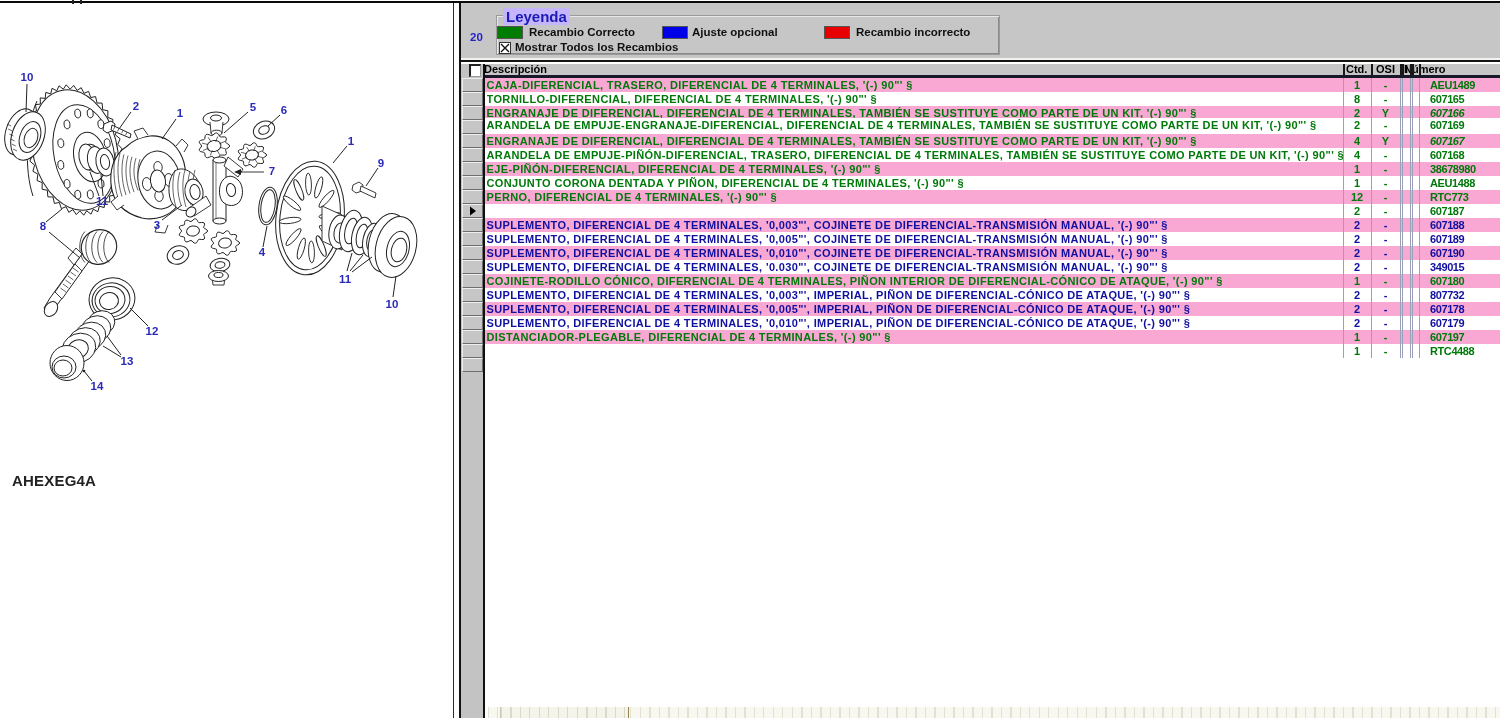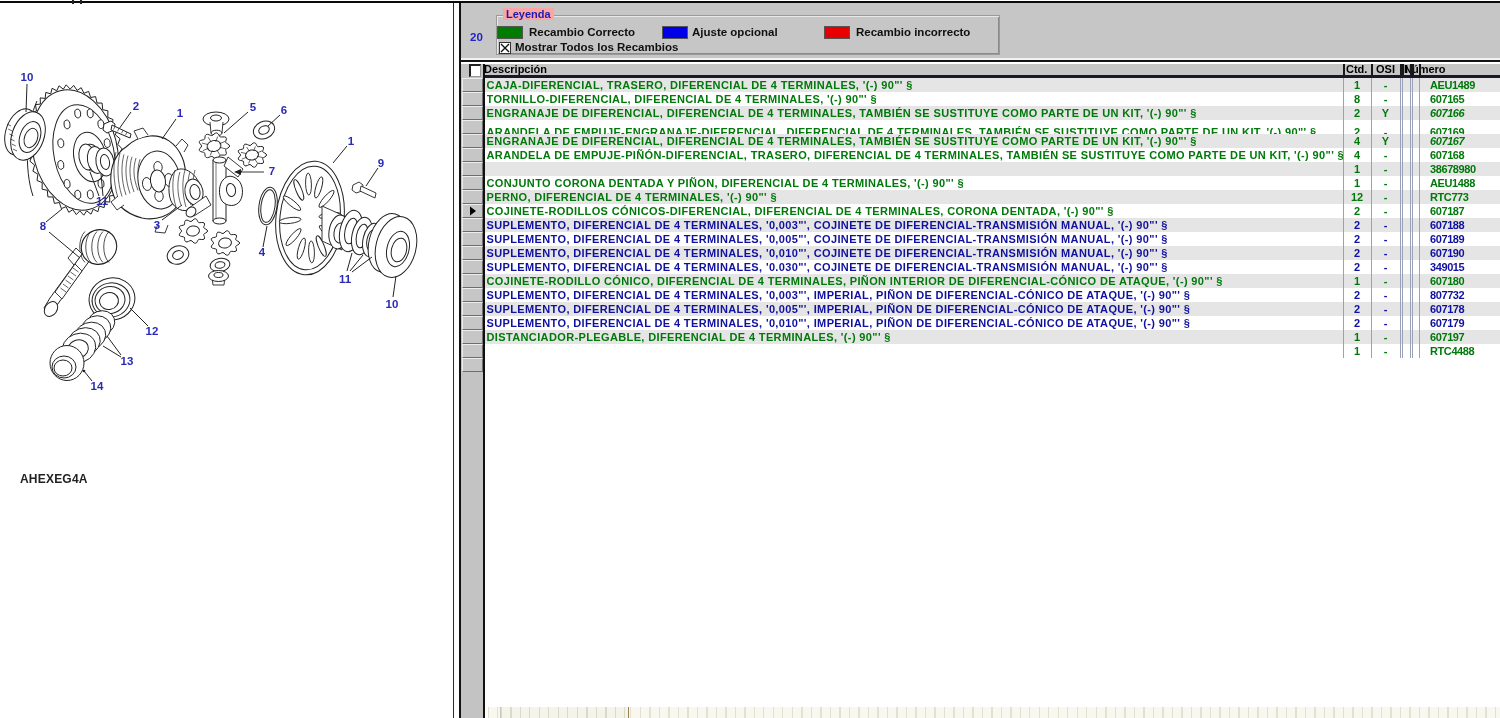--- a/index.html
+++ b/index.html
@@ -8,51 +8,51 @@
 .abs{position:absolute;}
 #topline{left:0;top:1px;width:1500px;height:2px;background:#0a0a0a;}
 #divl1{left:452.5px;top:3px;width:1.5px;height:715px;background:#2a2a2a;}
 #divl2{left:459px;top:3px;width:2px;height:715px;background:#131313;}
 #band{left:461px;top:3px;width:1039px;height:54.5px;background:#c6c6c6;}
 #bandbot{left:461px;top:57.5px;width:1039px;height:2.5px;background:#f2f2ee;}
 #bandbot2{left:461px;top:60px;width:1039px;height:2px;background:#141414;}
 #hdrline{left:461px;top:75px;width:1039px;height:3px;background:#181828;}
 #legendbox{left:496px;top:15px;width:502px;height:38px;border:1px solid #9a9a9a;
   box-shadow:1px 1px 0 #e8e8e8 inset, -1px -1px 0 #8a8a8a inset;}
-#leyenda{left:503px;top:8px;background:#fca5a5;padding:0 3px;color:#1a1ab4;
-  font-size:11px;font-weight:bold;}
+#leyenda{left:503px;top:8px;background:#c4b5fd;padding:0 3px;color:#1a1ab4;
+  font-size:15px;font-weight:bold;}
 #n20{left:470px;top:31px;color:#2222cc;font-size:11.5px;font-weight:bold;}
 .sw{top:26px;width:24px;height:11px;border:1px solid #555;}
 .ltxt{top:26px;font-size:11.5px;font-weight:bold;color:#101010;}
 #cbx{left:499px;top:42px;width:10px;height:10px;background:#fff;border:1px solid #333;}
 #cbtxt{left:515px;top:41px;font-size:11.5px;font-weight:bold;color:#101010;}
 
 #gutter{left:461px;top:63.5px;width:24px;height:654.5px;background:#c3c3c3;
   border-right:2px solid #101010;box-sizing:border-box;}
 .gcell{left:462px;width:19px;height:12px;background:#c6c6c6;
   border-top:1px solid #eeeeee;border-left:1px solid #eeeeee;
   border-bottom:1px solid #6e6e6e;border-right:1px solid #6e6e6e;}
 #hdr{left:485px;top:63.5px;width:1015px;height:11.5px;background:#c6c6c6;}
 .hc{top:63px;height:12px;font-size:11px;font-weight:bold;color:#000;line-height:12px;}
 .vline{top:78px;height:280px;width:1px;background:#9aa0b8;}
 .row{left:485px;width:1015px;height:14px;font-size:11px;font-weight:bold;
   white-space:nowrap;overflow:hidden;line-height:14px;letter-spacing:0.37px;}
-.lav{background:#e5e5e5;}
+.lav{background:#f9a8d4;}
 .wht{background:#ffffff;}
 .grn{color:#00790a;}
 .nvy{color:#1010a0;}
 .desc{position:absolute;left:1.5px;top:0;width:857px;overflow:hidden;}
 .ctd{position:absolute;left:858px;width:28px;text-align:center;letter-spacing:0;}
 .osi{position:absolute;left:886px;width:29px;text-align:center;letter-spacing:0;}
 .num{position:absolute;left:945px;letter-spacing:-0.4px;}
 #hsb{left:488px;top:707px;width:1012px;height:11px;background:#f8f8f1;
   background-image:repeating-linear-gradient(90deg,#e2e2d2 0 1px,transparent 1px 9.5px);}
 #hsbthumb{left:500px;top:707px;width:127px;height:11px;background:#f4f4ea;border-right:1px solid #96824e;border-left:1px solid #c8c8b8;
   background-image:repeating-linear-gradient(90deg,#dadaca 0 1px,transparent 1px 9.5px);}
-#ahex{left:20px;top:472px;font-size:12px;font-weight:bold;color:#222;letter-spacing:0.2px;}
+#ahex{left:12px;top:472px;font-size:15px;font-weight:bold;color:#222;letter-spacing:0.2px;}
 #notch{left:72px;top:0;width:6px;height:4px;border-left:2px solid #222;border-right:2px solid #222;}
 </style>
 </head>
 <body>
 <div class="abs" id="topline"></div>
 <div class="abs" id="notch"></div>
 <div class="abs" id="divl1"></div>
 <div class="abs" id="divl2"></div>
 <div class="abs" id="band"></div>
 <div class="abs" id="bandbot"></div>
@@ -104,21 +104,21 @@
     <span class="num" style="">607165</span>
   </div>
 <div class="abs gcell" style="top:92.3px;"></div>
 <div class="abs row lav grn" style="top:105.8px;">
     <span class="desc">ENGRANAJE DE DIFERENCIAL, DIFERENCIAL DE 4 TERMINALES, TAMBIÉN SE SUSTITUYE COMO PARTE DE UN KIT, '(-) 90"' §</span>
     <span class="ctd">2</span>
     <span class="osi">Y</span>
     <span class="num" style="font-style:italic;">607166</span>
   </div>
 <div class="abs gcell" style="top:106.3px;"></div>
-<div class="abs row wht grn" style="top:125px;">
+<div class="abs row wht grn" style="top:118px;">
     <span class="desc">ARANDELA DE EMPUJE-ENGRANAJE-DIFERENCIAL, DIFERENCIAL DE 4 TERMINALES, TAMBIÉN SE SUSTITUYE COMO PARTE DE UN KIT, '(-) 90"' §</span>
     <span class="ctd">2</span>
     <span class="osi">-</span>
     <span class="num" style="">607169</span>
   </div>
 <div class="abs gcell" style="top:120.3px;"></div>
 <div class="abs row lav grn" style="top:133.8px;">
     <span class="desc">ENGRANAJE DE DIFERENCIAL, DIFERENCIAL DE 4 TERMINALES, TAMBIÉN SE SUSTITUYE COMO PARTE DE UN KIT, '(-) 90"' §</span>
     <span class="ctd">4</span>
     <span class="osi">Y</span>
@@ -126,41 +126,41 @@
   </div>
 <div class="abs gcell" style="top:134.3px;"></div>
 <div class="abs row wht grn" style="top:147.8px;">
     <span class="desc">ARANDELA DE EMPUJE-PIÑÓN-DIFERENCIAL, TRASERO, DIFERENCIAL DE 4 TERMINALES, TAMBIÉN SE SUSTITUYE COMO PARTE DE UN KIT, '(-) 90"' §</span>
     <span class="ctd">4</span>
     <span class="osi">-</span>
     <span class="num" style="">607168</span>
   </div>
 <div class="abs gcell" style="top:148.3px;"></div>
 <div class="abs row lav grn" style="top:161.8px;">
+    <span class="desc">EJE-PIÑÓN-DIFERENCIAL, DIFERENCIAL DE 4 TERMINALES, '(-) 90"' §</span>
     <span class="ctd">1</span>
     <span class="osi">-</span>
     <span class="num" style="">38678980</span>
   </div>
 <div class="abs gcell" style="top:162.3px;"></div>
 <div class="abs row wht grn" style="top:175.8px;">
     <span class="desc">CONJUNTO CORONA DENTADA Y PIÑON, DIFERENCIAL DE 4 TERMINALES, '(-) 90"' §</span>
     <span class="ctd">1</span>
     <span class="osi">-</span>
     <span class="num" style="">AEU1488</span>
   </div>
 <div class="abs gcell" style="top:176.3px;"></div>
 <div class="abs row lav grn" style="top:189.8px;">
     <span class="desc">PERNO, DIFERENCIAL DE 4 TERMINALES, '(-) 90"' §</span>
     <span class="ctd">12</span>
     <span class="osi">-</span>
     <span class="num" style="">RTC773</span>
   </div>
 <div class="abs gcell" style="top:190.3px;"></div>
 <div class="abs row wht grn" style="top:203.8px;">
-    <span class="desc">COJINETE-RODILLOS CÓNICOS-DIFERENCIAL, DIFERENCIAL DE 4 TERMINALES, CORONA DENTADA, '(-) 90"' §</span>
     <span class="ctd">2</span>
     <span class="osi">-</span>
     <span class="num" style="">607187</span>
   </div>
 <div class="abs gcell" style="top:204.3px;">
     <svg width="19" height="12" style="position:absolute;left:0;top:0;">
       <path d="M7 1.5 L13 6 L7 10.5 Z" fill="#000"></path>
     </svg>
   </div>
 <div class="abs row lav nvy" style="top:217.8px;">

